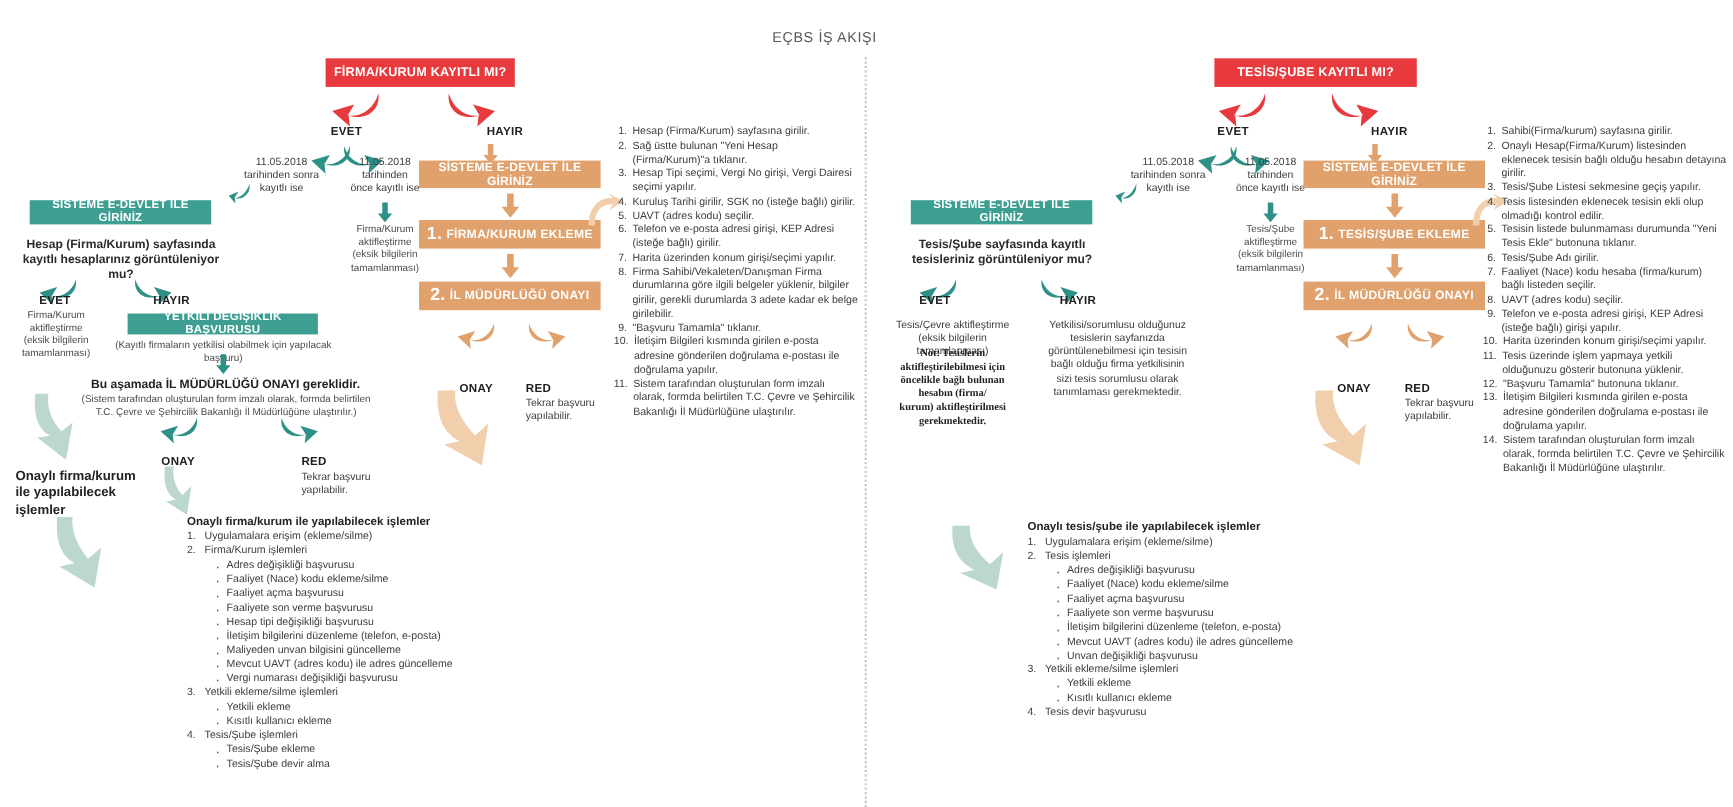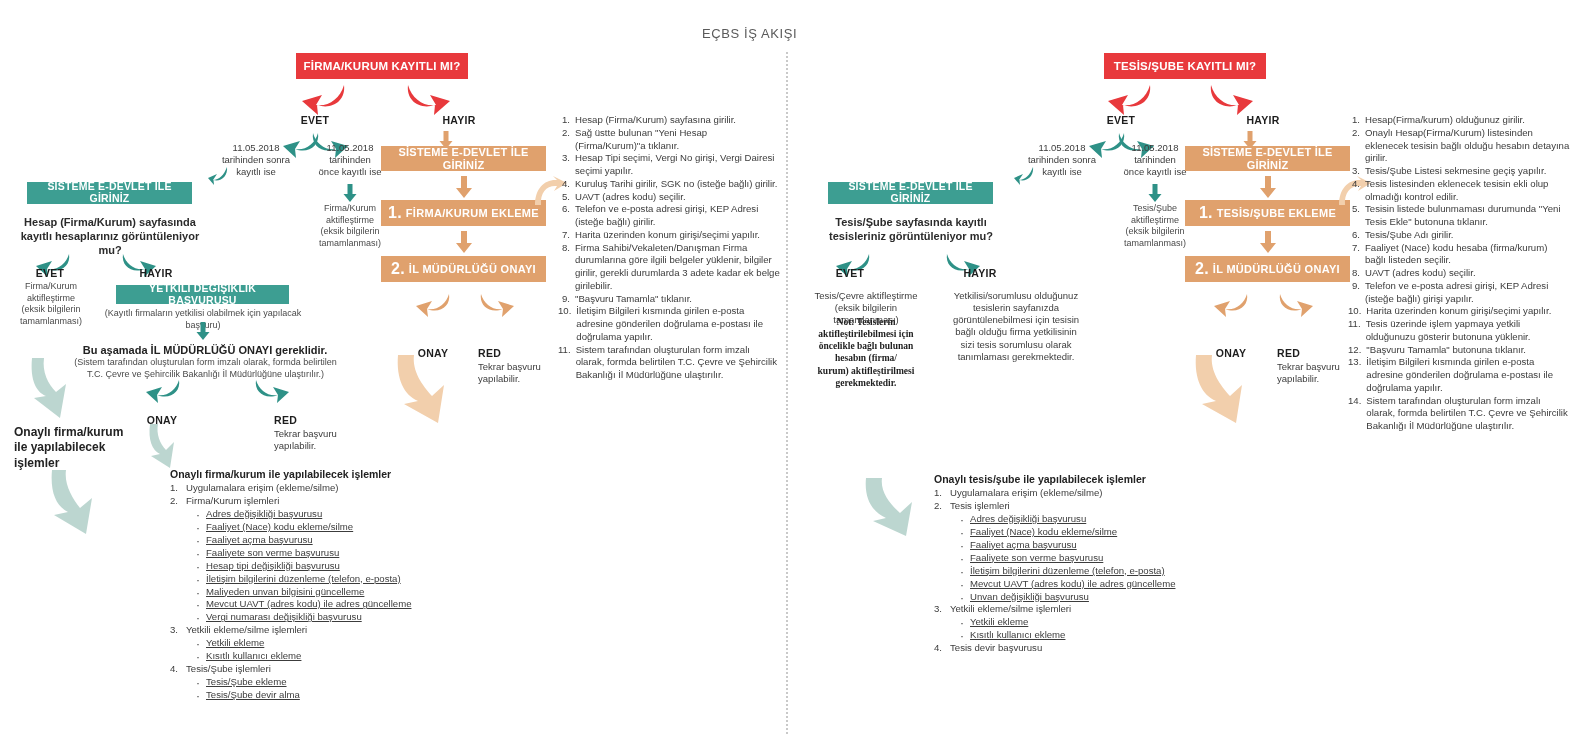--- a/index.html
+++ b/index.html
@@ -51,21 +51,21 @@
   .label-yn { font-size: 10.5px; font-weight: bold; color:#1d1d1d; letter-spacing:.3px; }
 
   
   ol.numlist { margin:0; padding:0; list-style:none; }
   ol.numlist > li {
     display:flex; font-size: 9.6px; line-height: 1.33; margin-bottom: 0px;
   }
   ol.numlist > li .n { flex: 0 0 17px; text-align:right; padding-right:5px; }
   ol.numlist > li .txt { flex: 1; }
 
-  ul.bullets { margin:0; padding:0; list-style:none;text-decoration:underline; }
+  ul.bullets { margin:0; padding:0; list-style:none; }
   ul.bullets > li { font-size: 9.6px; line-height: 1.35; padding-left: 12px; position: relative;}
   ul.bullets > li:before { content:"·"; position:absolute; left:2px; top:-1px; font-size:12px; }
 
   .listhead { font-size: 10.5px; font-weight:bold; color:#222; margin-bottom:2px; }
 
   
   .arw { position:absolute; }
   svg { display:block; overflow: visible; }
 </style>
 </head>
@@ -343,21 +343,21 @@
           <span style="flex: 0 0 16px; text-align: left;">4.</span>
           <span>Tesis/Şube işlemleri</span>
         </div>
         <ul class="bullets" style="margin-left: 24px;">
           <li>Tesis/Şube ekleme</li>
           <li>Tesis/Şube devir alma</li>
         </ul>
       </div>
   </div>
 
-  <div class="abs box box-red" style="left:1104px; top:53px; width:162px; height:26px;">TESİS/ŞUBE KAYITLI MI?</div>
+  <div class="abs box box-red" style="left:1104px; top:53px; width:184px; height:26px;">TESİS/ŞUBE KAYITLI MI?</div>
 
   <div class="arw" style="left:1106px; top:83px;">
     <svg width="48" height="34" viewBox="0 0 48 34">
         <path d="M44 2 C40 16 28 24 16 22 L22 12 L2 18 L18 32 L17 22 C32 27 46 18 44 2 Z" fill="#e8393c"></path>
       </svg>
   </div>
   <div class="arw" style="left:1207px; top:83px;">
     <svg width="48" height="34" viewBox="0 0 48 34">
         <path d="M4 2 C8 16 20 24 32 22 L26 12 L46 18 L30 32 L31 22 C16 27 2 18 4 2 Z" fill="#e8393c"></path>
       </svg>
@@ -496,21 +496,21 @@
   <div class="arw" style="left:860px; top:478px;">
     <svg width="62" height="60" viewBox="0 0 62 60">
         <path d="M6 0 C4 20 12 34 26 40 L13 43 L46 58 L52 24 L40 35 C30 26 20 14 22 0 Z" fill="#bcd6d0"></path>
       </svg>
   </div>
 
   <div class="abs" style="left:1348px; top:114px; width:222px;">
     <ol class="numlist" id="right-steps">
         <li>
           <span class="n">1.</span>
-          <span class="txt">Hesap(Firma/kurum) olduğunuz girilir.</span>
+          <span class="txt">Sahibi(Firma/kurum) sayfasına girilir.</span>
         </li>
         <li>
           <span class="n">2.</span>
           <span class="txt">Onaylı Hesap(Firma/Kurum) listesinden eklenecek tesisin bağlı olduğu hesabın detayına girilir.</span>
         </li>
         <li>
           <span class="n">3.</span>
           <span class="txt">Tesis/Şube Listesi sekmesine geçiş yapılır.</span>
         </li>
         <li>

